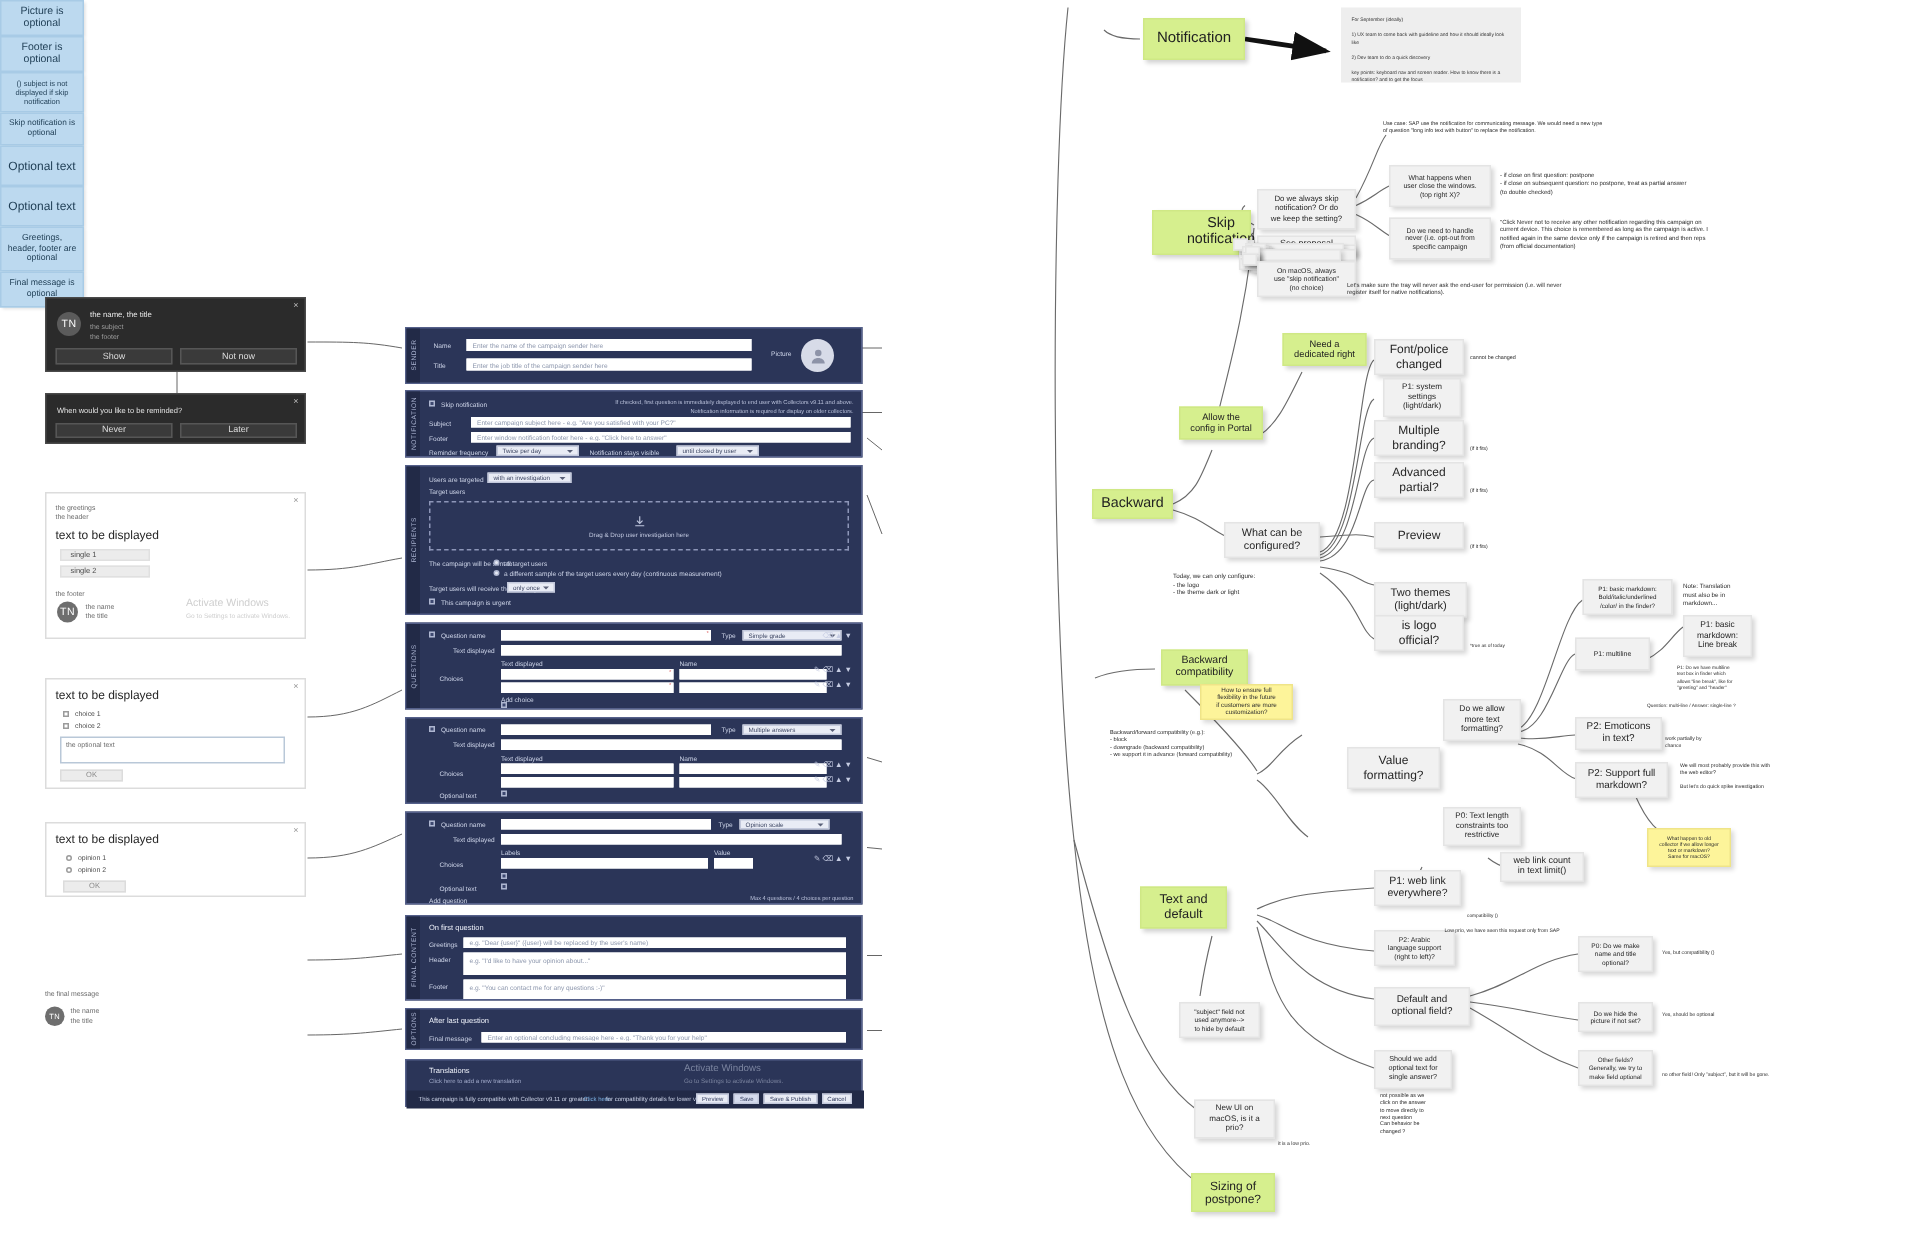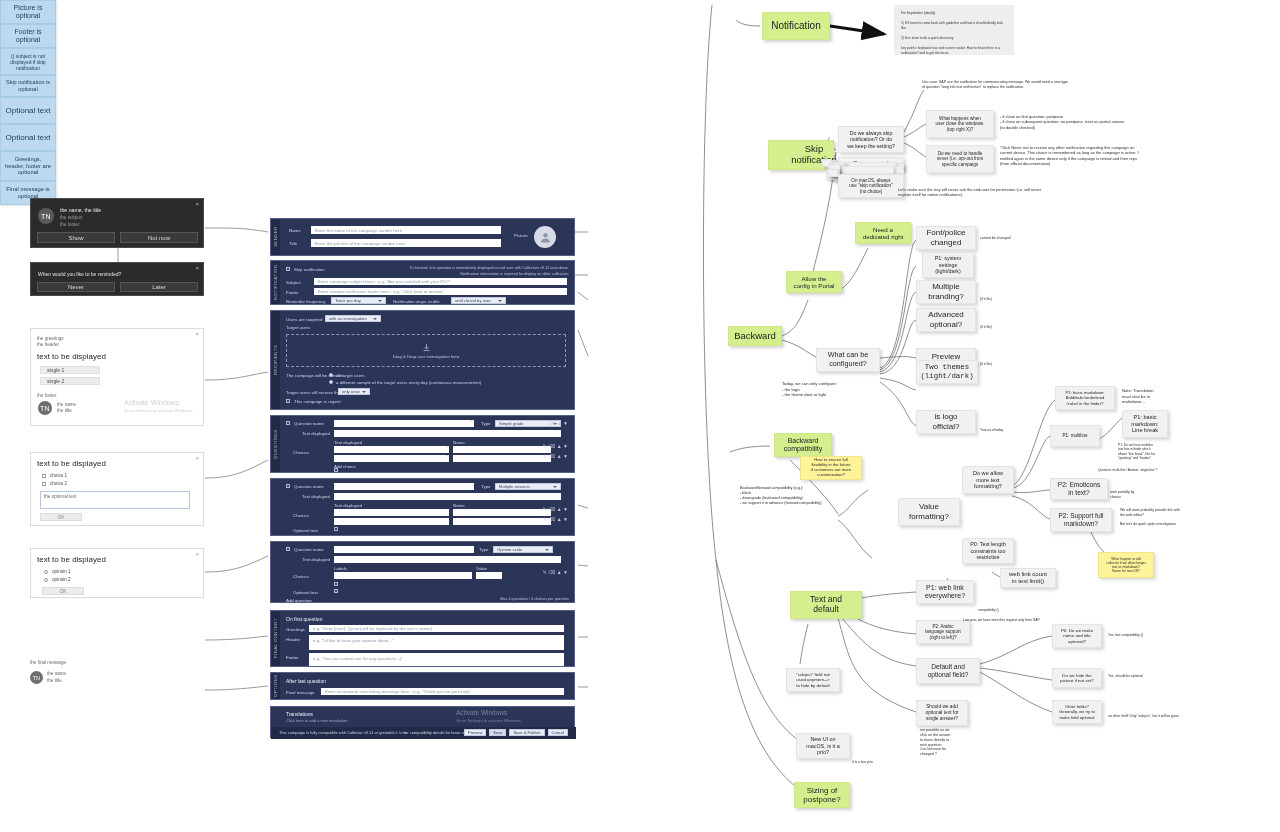--- a/index.html
+++ b/index.html
@@ -568,27 +568,27 @@
 
   <div class="node grey" style="left:922px;top:252px;width:52px;height:26px;font-size:5.4px;white-space:pre-line;">P1: system
 settings
 (light/dark)</div>
 
   <div class="node grey" style="left:916px;top:280px;width:60px;height:24px;font-size:8px;white-space:pre-line;">Multiple
 branding?</div>
   <div class="plain" style="position:absolute;left:980px;top:297px;width:50px;font-size:3.4px;">(if it fits)</div>
 
   <div class="node grey" style="left:916px;top:308px;width:60px;height:24px;font-size:8px;white-space:pre-line;">Advanced
-optional?</div>
+partial?</div>
   <div class="plain" style="position:absolute;left:980px;top:325px;width:50px;font-size:3.4px;">(if it fits)</div>
 
   <div class="node grey" style="left:916px;top:348px;width:60px;height:18px;font-size:8px;">Preview</div>
   <div class="plain" style="position:absolute;left:980px;top:362px;width:50px;font-size:3.4px;">(if it fits)</div>
 
-  <div class="node grey" style="left:916px;top:360px;width:62px;height:24px;font-size:7.4px;white-space:pre-line;font-family:Liberation Mono, monospace;">Two themes
+  <div class="node grey" style="left:916px;top:388px;width:62px;height:24px;font-size:7.4px;white-space:pre-line;">Two themes
 (light/dark)</div>
 
   <div class="node grey" style="left:916px;top:410px;width:60px;height:24px;font-size:8px;white-space:pre-line;">is logo
 official?</div>
   <div class="plain" style="position:absolute;left:980px;top:428px;width:50px;font-size:3.2px;">*true as of today</div>
 
   <div class="node green" style="left:774px;top:433px;width:58px;height:24px;font-size:7px;white-space:pre-line;">Backward
 compatibility</div>
   <div class="node yellow" style="left:800px;top:456px;width:62px;height:24px;font-size:4.2px;white-space:pre-line;">How to ensure full
 flexibility in the future
@@ -637,21 +637,21 @@
   <div class="plain" style="position:absolute;left:1120px;top:508px;width:90px;font-size:3.5px;">We will most probably provide this with
 the web editor?
 
 But let's do quick spike investigation</div>
 
   <div class="node yellow" style="left:1098px;top:552px;width:56px;height:26px;font-size:3.4px;white-space:pre-line;">What happen to old
 collector if we allow longer
 text or markdown?
 Same for macOS?</div>
 
-  <div class="node green" style="left:790px;top:591px;width:72px;height:28px;font-size:8.5px;white-space:pre-line;">Text and
+  <div class="node green" style="left:760px;top:591px;width:58px;height:28px;font-size:8.5px;white-space:pre-line;">Text and
 default</div>
   <div class="node grey" style="left:786px;top:668px;width:54px;height:24px;font-size:4.4px;white-space:pre-line;">"subject" field not
 used anymore--&gt;
 to hide by default</div>
 
   <div class="node grey" style="left:916px;top:580px;width:58px;height:24px;font-size:7px;white-space:pre-line;">P1: web link
 everywhere?</div>
   <div class="plain" style="position:absolute;left:978px;top:608px;width:60px;font-size:3.2px;">compatibility ()</div>
 
   <div class="node grey" style="left:916px;top:620px;width:54px;height:24px;font-size:4.6px;white-space:pre-line;">P2: Arabic

